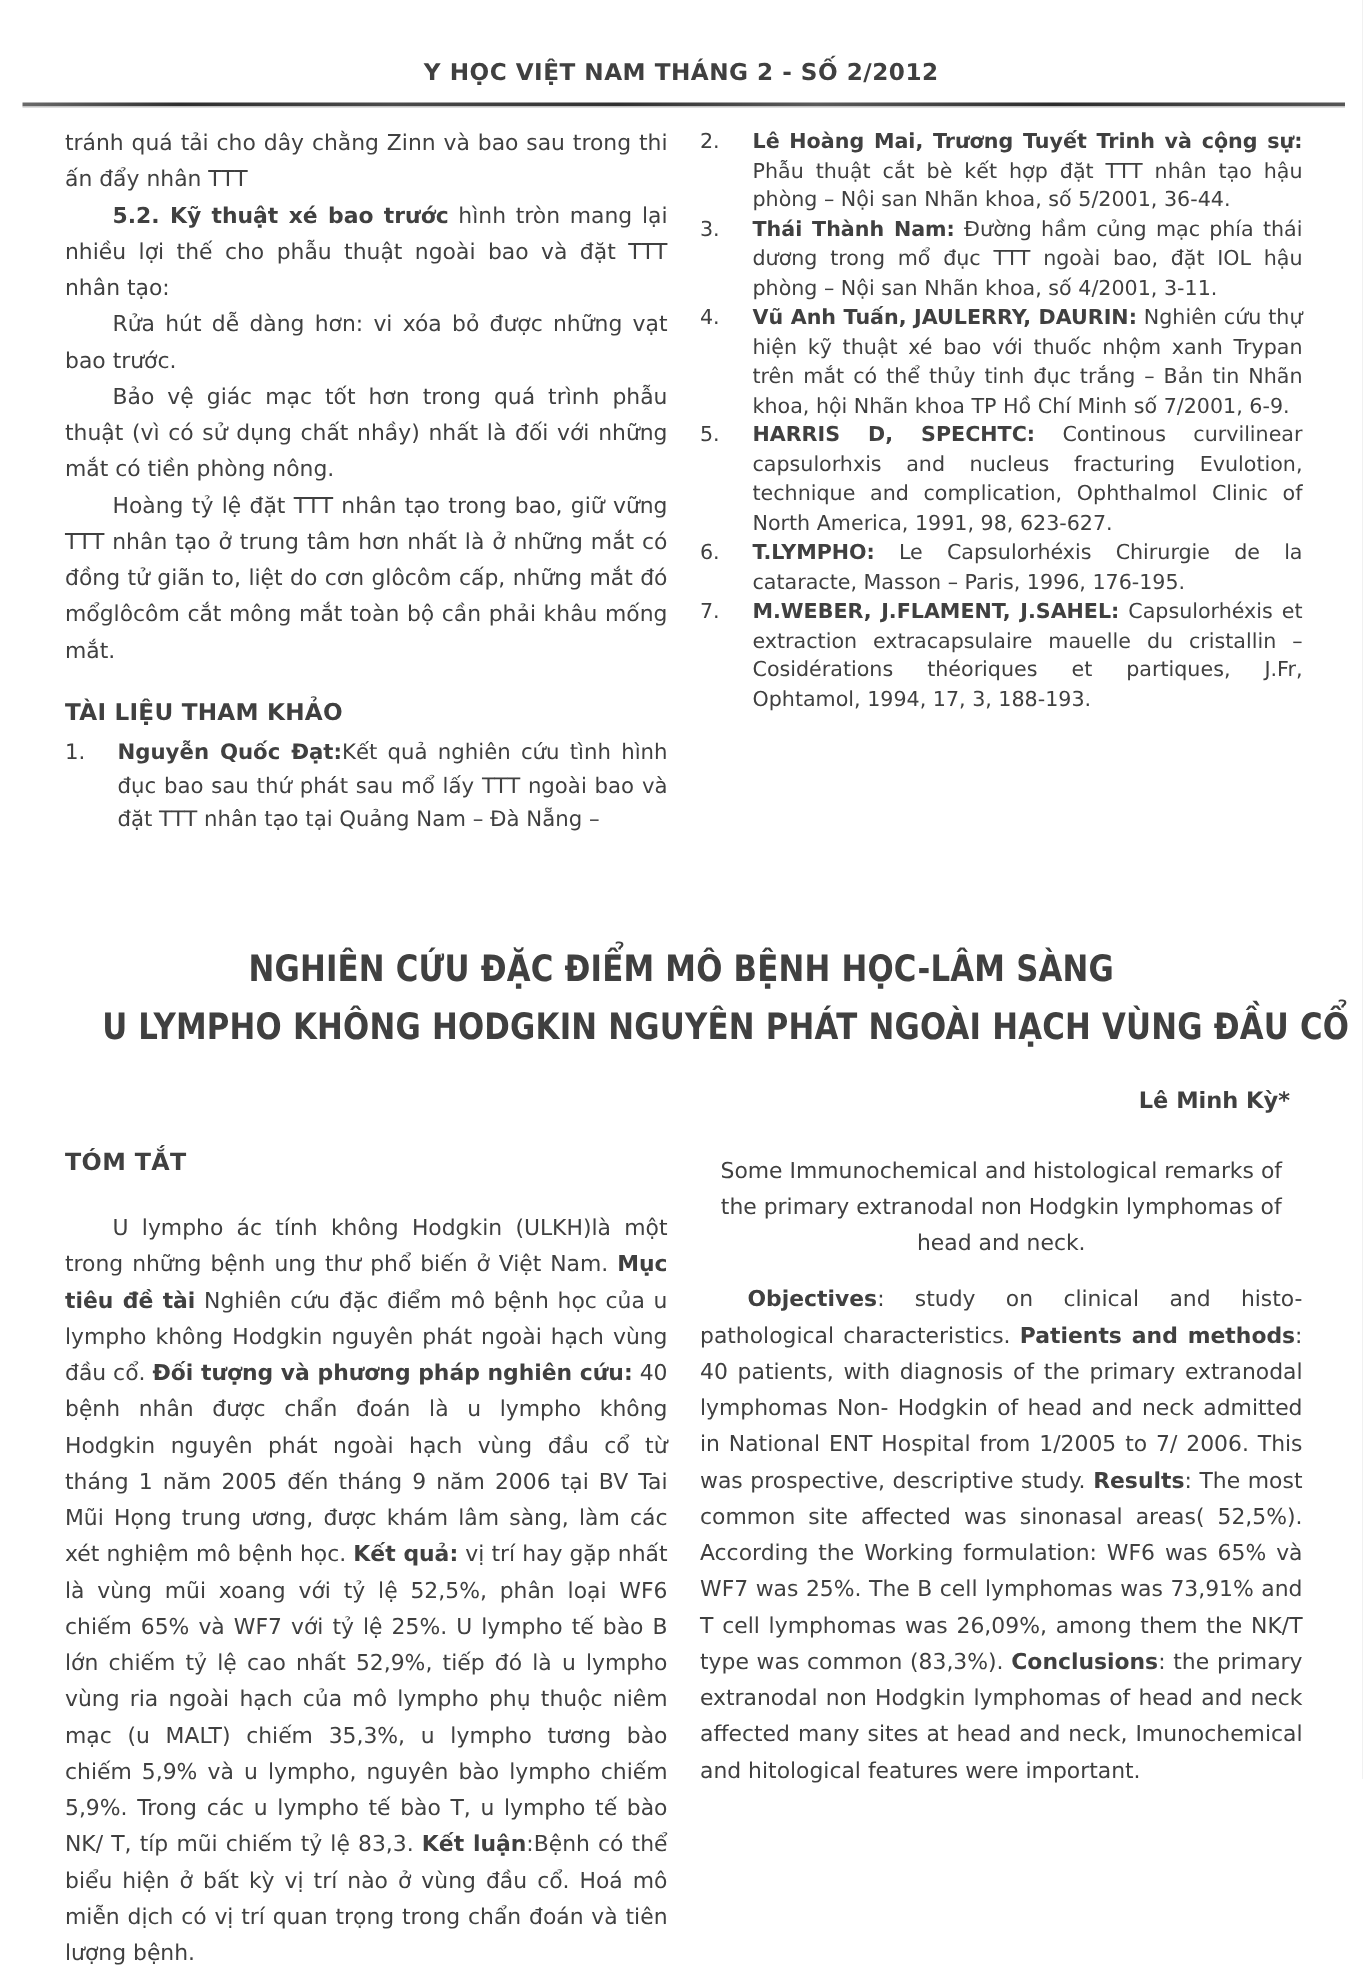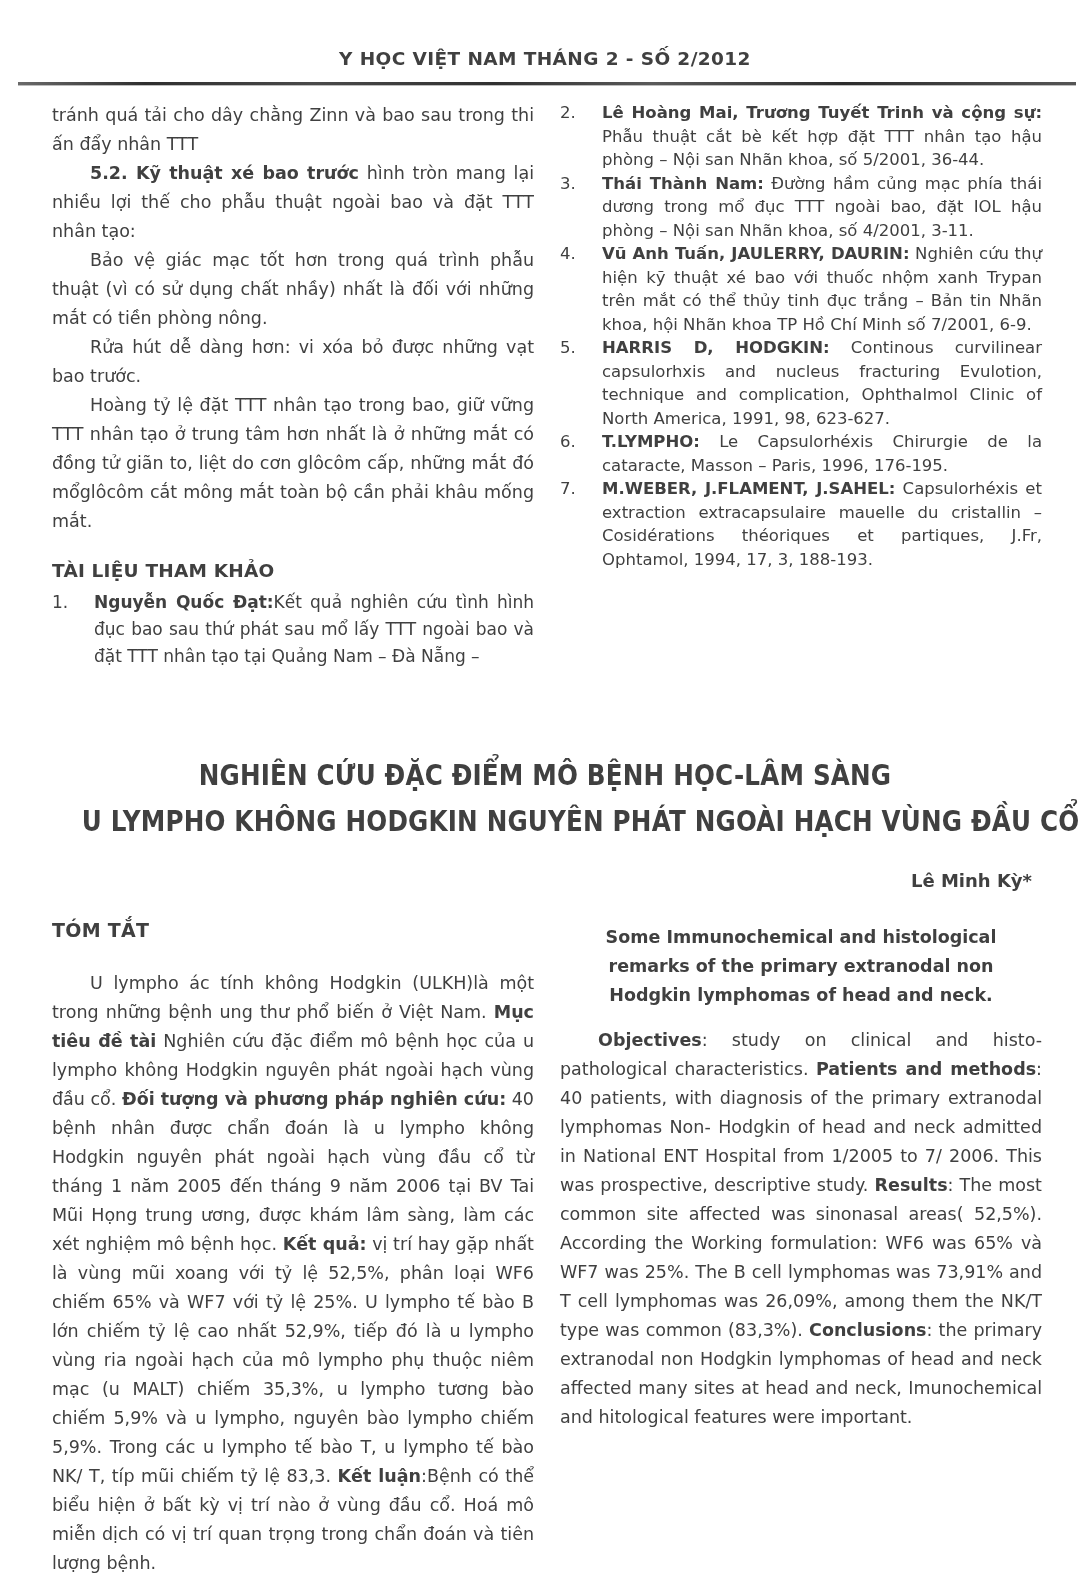--- a/index.html
+++ b/index.html
@@ -43,21 +43,21 @@
     margin-top:82px;text-align:center;font-weight:bold;font-size:29px;line-height:46px;
     transform:scaleX(.85);transform-origin:50% 50%;letter-spacing:.2px;white-space:nowrap;
   }
   .author{
     margin-top:26px;padding-right:58px;text-align:right;font-weight:bold;font-size:18px;
   }
 
   .cols-b{margin-top:28px;}
   .sec-heading{margin:0 0 28px;font-size:19px;font-weight:bold;letter-spacing:.3px;}
   .sum-subtitle{
-    margin:4px 0 16px;padding:0 6px;text-align:center;font-weight:bold;
+    margin:4px 0 16px;padding:0 6px;text-align:center;font-weight:normal;
     font-size:17.5px;line-height:29px;
   }
 
   
   .footnote{margin-top:10px;width:506px;}
   .fn-rule{border-top:2.5px solid #2b2b2b;margin-bottom:7px;}
   .fn-line1{font-size:17px;line-height:27px;font-style:italic;}
 </style>
 </head>
 <body>
@@ -66,22 +66,22 @@
 
   <div>
     <div class="journal-title">Y HỌC VIỆT NAM THÁNG 2 - SỐ 2/2012</div>
     <div class="header-rule"></div>
   </div>
 
   <div class="cols cols-a">
     <div class="col">
       <p class="body"><span>tránh quá tải cho dây chằng Zinn và bao sau trong thi ấn đẩy nhân TTT</span></p>
       <p class="body indent"><span class="b">5.2. Kỹ thuật xé bao trước</span><span> hình tròn mang lại nhiều lợi thế cho phẫu thuật ngoài bao và đặt TTT nhân tạo:</span></p>
+      <p class="body indent"><span>Rửa hút dễ dàng hơn: vi xóa bỏ được những vạt bao trước.</span></p>
       <p class="body indent"><span>Bảo vệ giác mạc tốt hơn trong quá trình phẫu thuật (vì có sử dụng chất nhầy) nhất là đối với những mắt có tiền phòng nông.</span></p>
-      <p class="body indent"><span>Rửa hút dễ dàng hơn: vi xóa bỏ được những vạt bao trước.</span></p>
       <p class="body indent"><span>Hoàng tỷ lệ đặt TTT nhân tạo trong bao, giữ vững TTT nhân tạo ở trung tâm hơn nhất là ở những mắt có đồng tử giãn to, liệt do cơn glôcôm cấp, những mắt  đó mổglôcôm cắt mông mắt toàn bộ cần phải khâu mống mắt.</span></p>
 
       <h3 class="refs-heading">TÀI LIỆU THAM KHẢO</h3>
 
       <div class="ref-item">
         <span class="ref-num">1.</span>
         <span class="ref-body"><span class="b">Nguyễn Quốc Đạt:</span><span>Kết quả nghiên cứu tình hình đục bao sau thứ phát sau mổ lấy TTT ngoài bao và đặt TTT nhân tạo tại Quảng Nam – Đà Nẵng –</span></span>
       </div>
     </div>
 
@@ -94,21 +94,21 @@
       <div class="ref-item">
         <span class="ref-num">3.</span>
         <span class="ref-body"><span class="b">Thái Thành Nam:</span><span> Đường hầm củng mạc phía thái dương trong mổ đục TTT ngoài bao, đặt IOL hậu phòng – Nội san Nhãn khoa, số 4/2001, 3-11.</span></span>
       </div>
       <div class="ref-item">
         <span class="ref-num">4.</span>
         <span class="ref-body"><span class="b">Vũ Anh Tuấn, JAULERRY, DAURIN:</span><span> Nghiên cứu thự hiện kỹ thuật xé bao với thuốc nhộm xanh Trypan trên mắt có thể thủy tinh đục trắng – Bản tin Nhãn khoa, hội Nhãn khoa TP Hồ Chí Minh số 7/2001, 6-9.</span></span>
       </div>
       <div class="ref-item">
         <span class="ref-num">5.</span>
-        <span class="ref-body"><span class="b">HARRIS D, HODGKIN:</span><span> Continous curvilinear capsulorhxis and nucleus fracturing  Evulotion, technique and complication, Ophthalmol Clinic of North America, 1991, 98, 623-627.</span></span>
+        <span class="ref-body"><span class="b">HARRIS D, SPECHTC:</span><span> Continous curvilinear capsulorhxis and nucleus fracturing  Evulotion, technique and complication, Ophthalmol Clinic of North America, 1991, 98, 623-627.</span></span>
       </div>
       <div class="ref-item">
         <span class="ref-num">6.</span>
         <span class="ref-body"><span class="b">T.LYMPHO:</span><span> Le Capsulorhéxis  Chirurgie de la cataracte, Masson – Paris, 1996, 176-195.</span></span>
       </div>
       <div class="ref-item">
         <span class="ref-num">7.</span>
         <span class="ref-body"><span class="b">M.WEBER, J.FLAMENT, J.SAHEL:</span><span> Capsulorhéxis et extraction extracapsulaire mauelle du cristallin – Cosidérations théoriques et partiques, J.Fr, Ophtamol, 1994, 17, 3, 188-193.</span></span>
       </div>
     </div>

